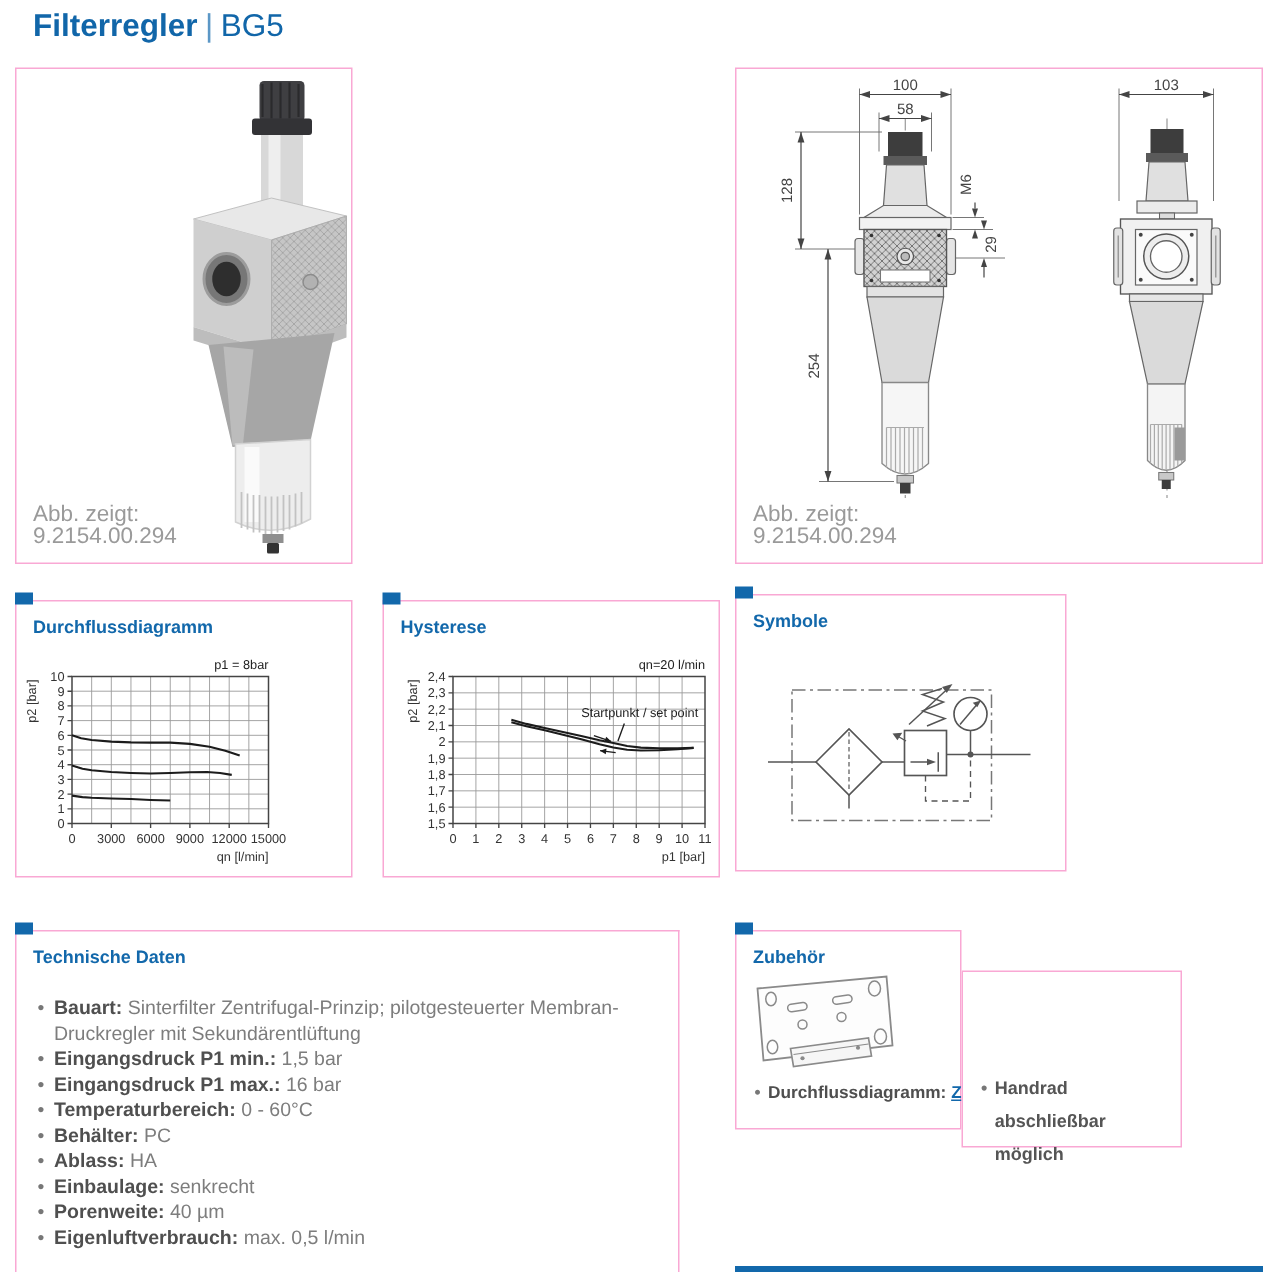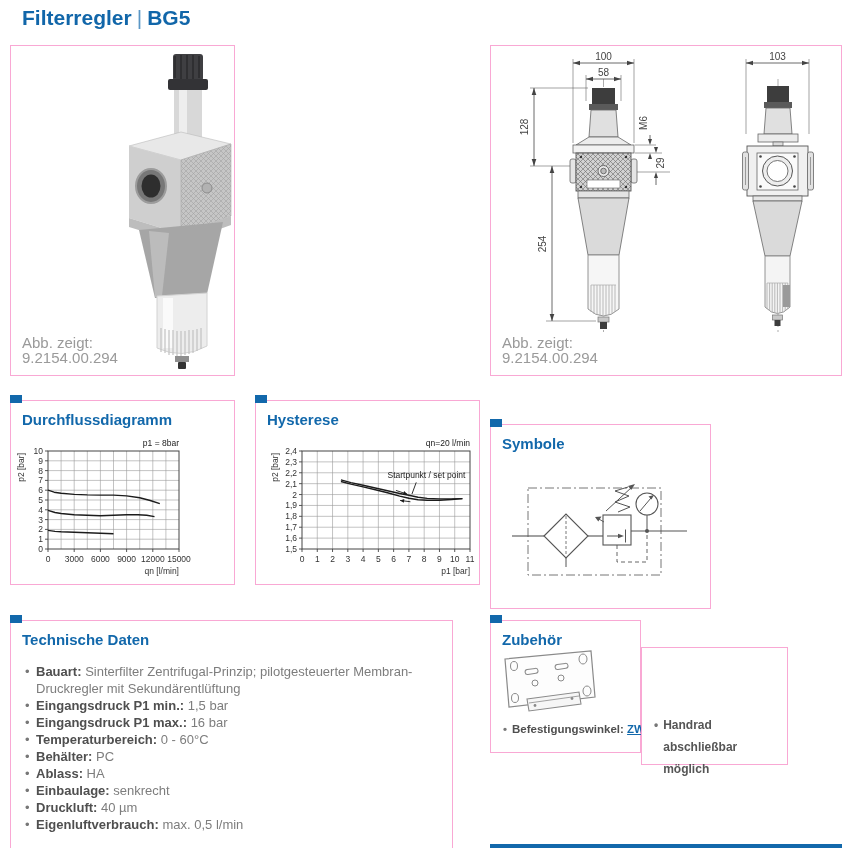--- a/index.html
+++ b/index.html
@@ -1,32 +1,32 @@
 <!DOCTYPE html>
 <html><head>
 <meta charset="utf-8">
 <style>
   html,body{margin:0;padding:0;}
   body{width:842px;height:848px;position:relative;background:#fff;overflow:hidden;
        font-family:"Liberation Sans",sans-serif;color:#666;}
   .page-header{position:absolute;left:10px;top:6px;font-size:21px;color:#1166a9;white-space:nowrap;}
   .ph-main{font-weight:bold;margin-left:12px;}
   .ph-sep{color:#5b97c6;font-weight:normal;padding:0 5px;}
-  .ph-sub{font-weight:bold;}
+  .ph-sub{font-weight:normal;}
   .panel{position:absolute;border:1px solid #f9a8d4;background:#fff;box-sizing:border-box;}
   .accent-tab{position:absolute;top:-6px;left:-1px;width:12px;height:8px;background:#1268ab;}
-  .panel-title{position:absolute;left:11px;top:10px;margin:0;font-size:15px;font-weight:bold;color:#1268ab;}
+  .panel-title{position:absolute;left:11px;top:10px;margin:0;font-size:12px;font-weight:bold;color:#1268ab;}
   .caption{position:absolute;left:11px;bottom:10px;font-size:15px;color:#9a9a9a;line-height:15px;}
   .chart{position:absolute;}
   .dim{font-size:10px;fill:#444;}
   #photo-panel{left:10px;top:45px;width:225px;height:331px;}
   #drawing-panel{left:490px;top:45px;width:352px;height:331px;}
   #flow-panel{left:10px;top:400px;width:225px;height:185px;}
   #hyst-panel{left:255px;top:400px;width:225px;height:185px;}
-  #sym-panel{left:490px;top:424px;width:221px;height:185px;}
+  #sym-panel{left:490px;top:396px;width:221px;height:185px;}
   #tech-panel{left:10px;top:620px;width:443px;height:229px;border-bottom:none;}
   #acc-left-panel{left:490px;top:620px;width:151px;height:133px;}
   #acc-right-panel{left:641px;top:647px;width:147px;height:118px;}
   #footer-bar{position:absolute;left:490px;top:844px;width:352px;height:4px;background:#1268ab;}
   .tech-list{position:absolute;left:12px;top:42px;width:440px;margin:0;padding:0 0 0 13px;
              list-style:none;font-size:13px;line-height:17px;color:#7d7d7d;}
   .tech-list li{position:relative;}
   .tech-list li::before{content:"\2022";position:absolute;left:-11px;color:#777;}
   .tech-label{font-weight:bold;color:#4f4f4f;}
   .acc-item{position:absolute;left:12px;top:102px;font-size:11.5px;color:#4f4f4f;font-weight:bold;white-space:nowrap;}
@@ -371,21 +371,21 @@
   <span class="accent-tab"></span>
   <h2 class="panel-title">Technische Daten</h2>
   <ul class="tech-list">
     <li><span class="tech-label">Bauart:</span> <span>Sinterfilter Zentrifugal-Prinzip; pilotgesteuerter Membran-Druckregler mit Sekundärentlüftung</span></li>
     <li><span class="tech-label">Eingangsdruck P1 min.:</span> <span>1,5 bar</span></li>
     <li><span class="tech-label">Eingangsdruck P1 max.:</span> <span>16 bar</span></li>
     <li><span class="tech-label">Temperaturbereich:</span> <span>0 - 60°C</span></li>
     <li><span class="tech-label">Behälter:</span> <span>PC</span></li>
     <li><span class="tech-label">Ablass:</span> <span>HA</span></li>
     <li><span class="tech-label">Einbaulage:</span> <span>senkrecht</span></li>
-    <li><span class="tech-label">Druckluft:</span> <span>40 µm</span></li>
+    <li><span class="tech-label">Porenweite:</span> <span>40 µm</span></li>
     <li><span class="tech-label">Eigenluftverbrauch:</span> <span>max. 0,5 l/min</span></li>
   </ul>
 </section>
 
 <section class="panel" id="acc-left-panel">
   <span class="accent-tab"></span>
   <h2 class="panel-title">Zubehör</h2>
   <svg width="130" height="72" viewBox="0 0 130 72" style="position:absolute;left:8px;top:26px;">
     <polygon points="6,12 92,4 96,50 10,60" fill="#fdfdfd" stroke="#8a8a8a" stroke-width="1.2"></polygon>
     <ellipse cx="15" cy="19" rx="3.5" ry="4.5" fill="none" stroke="#8a8a8a" stroke-width="1"></ellipse>
@@ -395,21 +395,21 @@
     <rect x="26" y="22" width="13" height="5" rx="2.5" transform="rotate(-8 32 24)" fill="none" stroke="#8a8a8a" stroke-width="1"></rect>
     <rect x="56" y="17" width="13" height="5" rx="2.5" transform="rotate(-8 62 19)" fill="none" stroke="#8a8a8a" stroke-width="1"></rect>
     <circle cx="36" cy="36" r="3" fill="none" stroke="#8a8a8a" stroke-width="1"></circle>
     <circle cx="62" cy="31" r="3" fill="none" stroke="#8a8a8a" stroke-width="1"></circle>
     <polygon points="28,52 80,45 82,57 30,64" fill="#f6f6f6" stroke="#8a8a8a" stroke-width="1.1"></polygon>
     <line x1="30" y1="56" x2="80" y2="49" stroke="#8a8a8a" stroke-width="0.8"></line>
     <circle cx="36" cy="58.5" r="1.4" fill="#8a8a8a"></circle>
     <circle cx="73" cy="51.5" r="1.4" fill="#8a8a8a"></circle>
   </svg>
   <div class="acc-item">
-    <span class="bullet">•</span><span class="acc-label">Befestigungswinkel:</span>
+    <span class="bullet">•</span><span class="acc-label">Durchflussdiagramm:</span>
     <a href="#" class="acc-link">ZW 55</a>
   </div>
 </section>
 
 <section class="panel" id="acc-right-panel">
   <div class="acc-note">
     <span class="bullet">•</span>
     <div>
       <span>Handrad abschließbar</span><br>
       <span>möglich</span>

